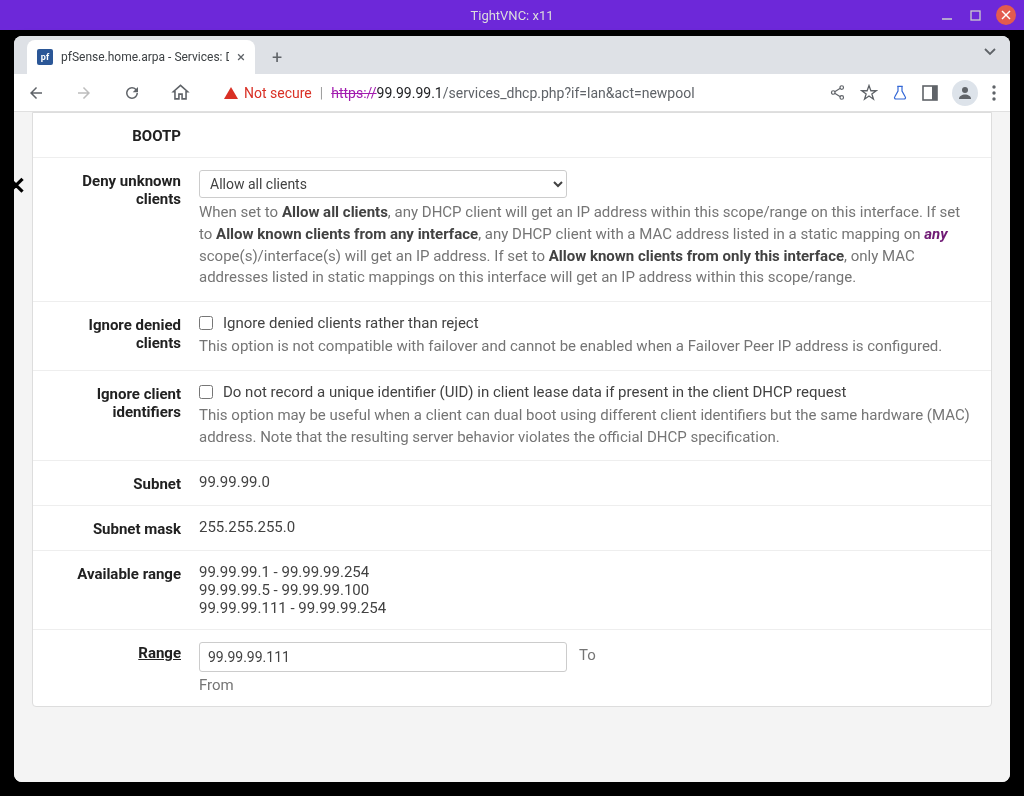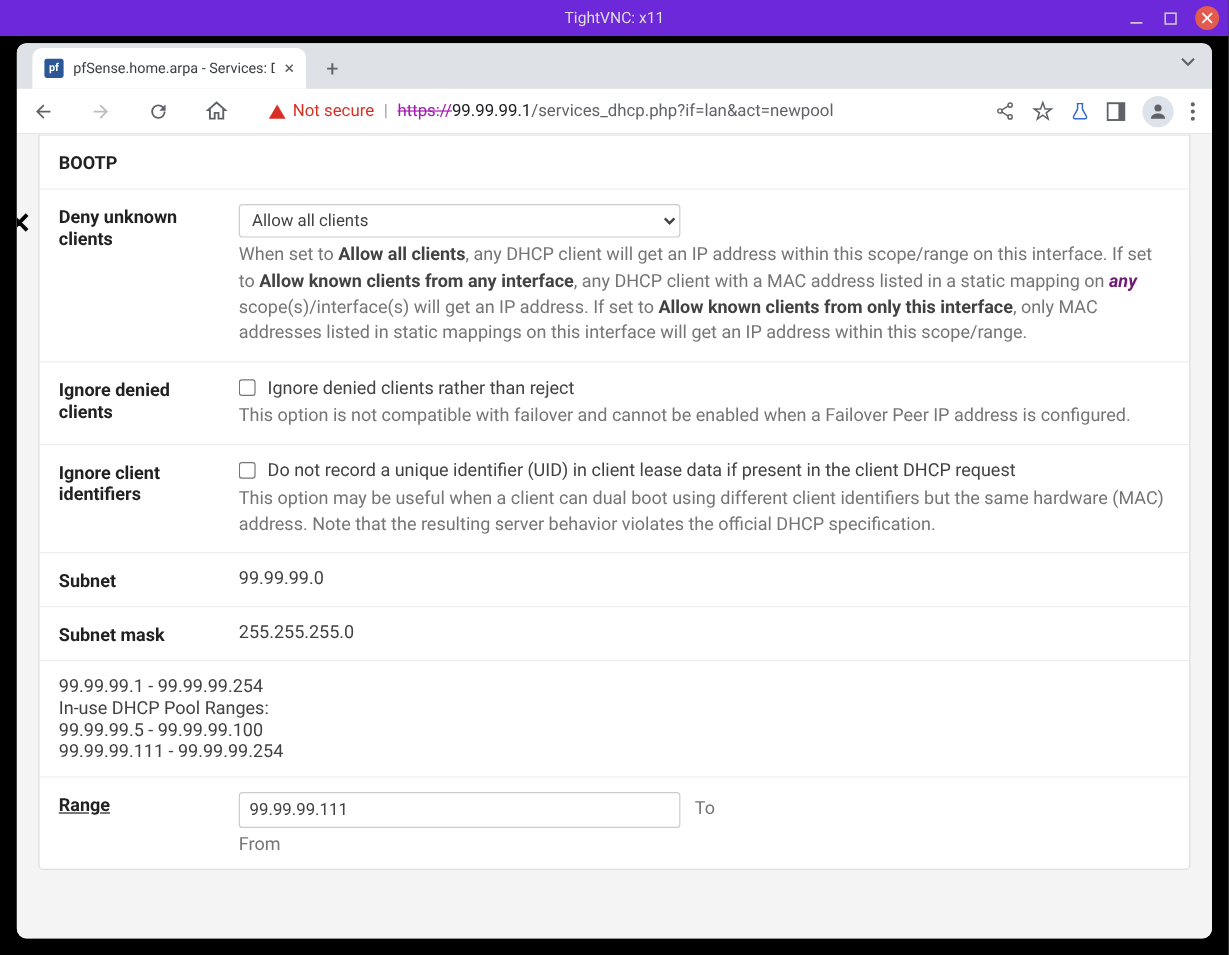--- a/index.html
+++ b/index.html
@@ -29,21 +29,21 @@
 .urlpath{color:#5f6368}
 .ricons{display:flex;align-items:center;gap:14px;padding-right:6px}
 .ricon{color:#5f6368;font-size:17px}
 .avatar{width:26px;height:26px;border-radius:50%;background:#dde3ea;display:flex;align-items:center;justify-content:center}
 .content{flex:1;overflow-y:scroll;background:#f4f4f4;position:relative}
 .xmark{position:absolute;left:-8px;top:60px;font-size:24px;font-weight:bold;color:#000;z-index:5}
 .panel{margin:0 18px 18px 18px;background:#fff;border:1px solid #ddd;border-radius:0 0 4px 4px}
 .panelhead{background:#424242;color:#fff;padding:10px 16px;font-size:16px;height:12px;overflow:hidden}
 .row{display:flex;border-top:1px solid #eee;padding:12px 16px}
 .row:first-of-type{border-top:none}
-.lbl{width:150px;text-align:left;font-weight:bold;color:#212121;font-size:15px;padding-right:18px;flex-shrink:0;padding-top:2px}
+.lbl{width:150px;text-align:right;font-weight:bold;color:#212121;font-size:15px;padding-right:18px;flex-shrink:0;padding-top:2px}
 .lbl.u{text-decoration:underline}
 .val{flex:1;color:#424242;font-size:15px}
 .chkrow{display:flex;align-items:center;gap:10px}
 .chk{width:14px;height:14px}
 .help{color:#757575;font-size:15px;line-height:1.45;margin-top:4px}
 .help b{color:#424242;font-weight:bold}
 .help i{font-style:italic;font-weight:bold;color:#701a75}
 select.fc{width:368px;height:28px;border:1px solid #ccc;border-radius:3px;padding:0 6px;font-size:14px;background:#fff;color:#424242}
 input.fc{width:368px;height:30px;border:1px solid #ccc;border-radius:3px;padding:0 8px;font-size:14px;color:#424242}
 .range2{display:flex;gap:12px}
@@ -212,23 +212,23 @@
         <div class="lbl">Subnet</div>
         <div class="val">99.99.99.0</div>
       </div>
 
       <div class="row">
         <div class="lbl">Subnet mask</div>
         <div class="val">255.255.255.0</div>
       </div>
 
       <div class="row">
+        <div class="lbl">Available range</div>
         <div class="val">
           <div>99.99.99.1 - 99.99.99.254</div>
-          <div>In-use DHCP Pool Ranges:</div>
           <div>99.99.99.5 - 99.99.99.100</div>
           <div>99.99.99.111 - 99.99.99.254</div>
         </div>
       </div>
 
       <div class="row">
         <div class="lbl u">Range</div>
         <div class="val">
           <div class="range2">
             <div class="rcol">

